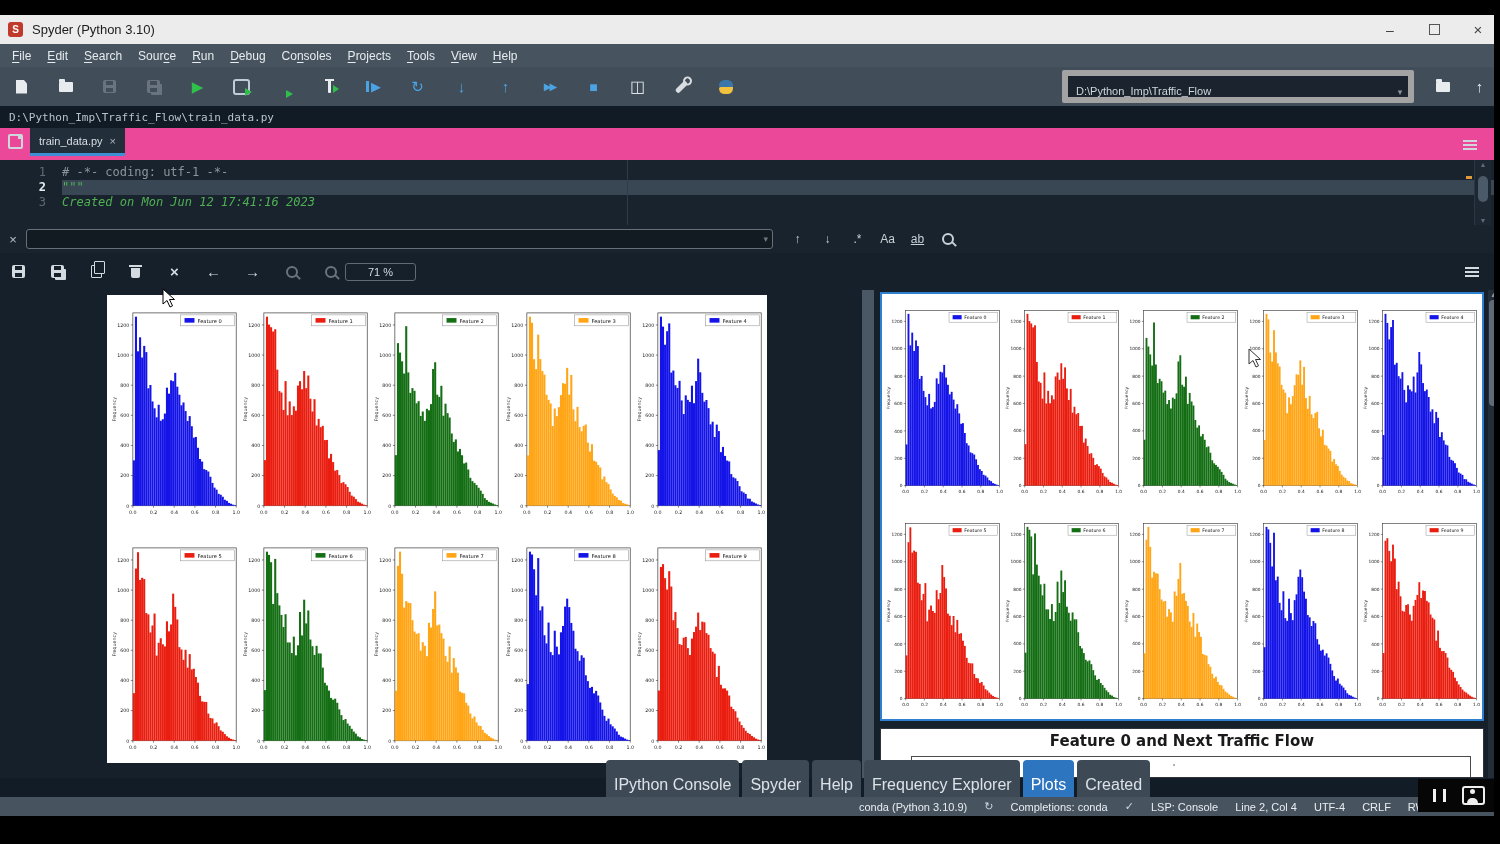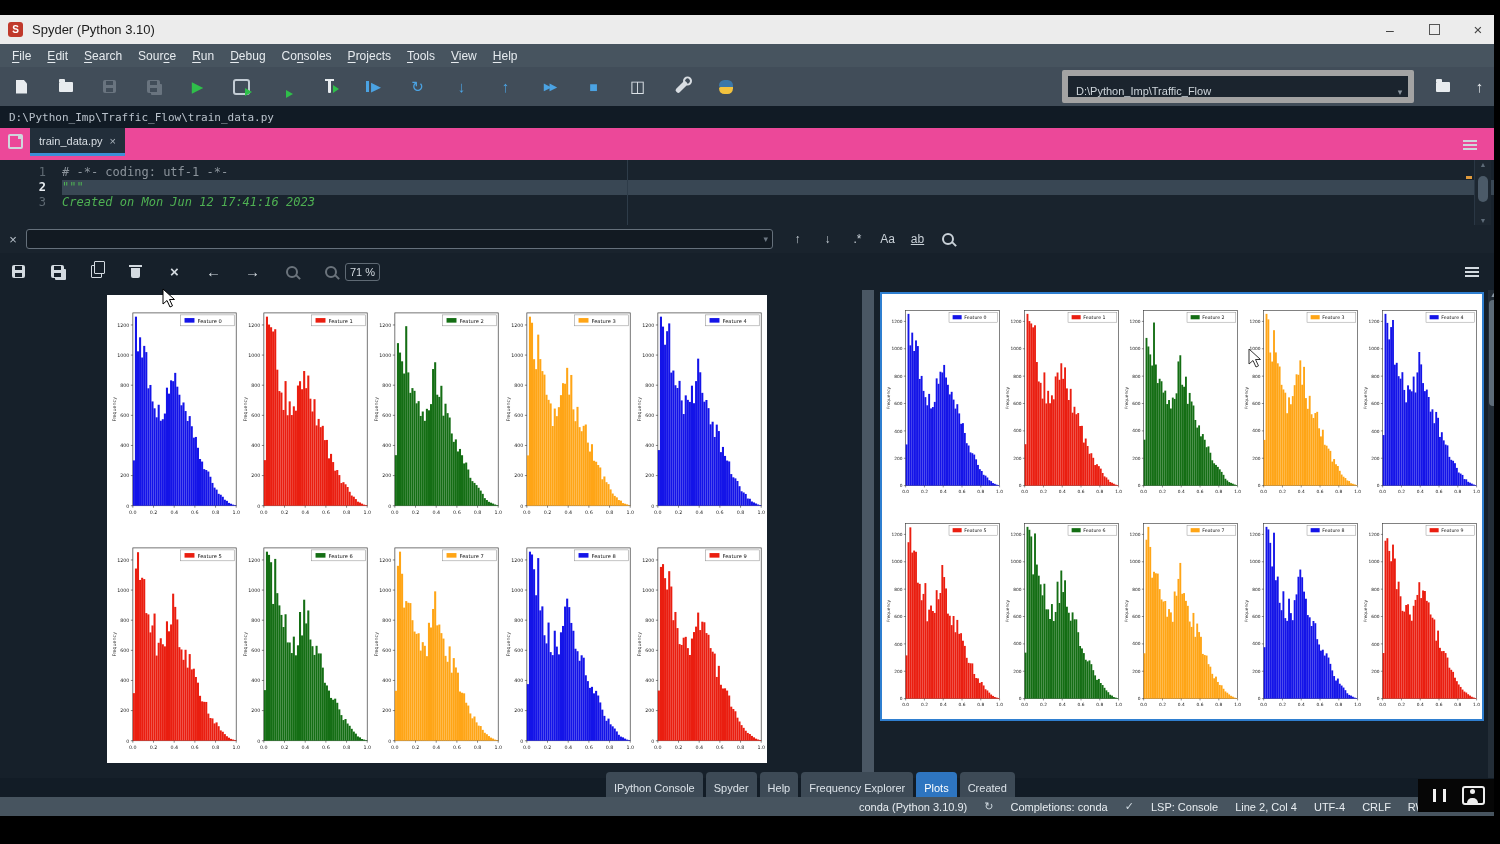--- a/index.html
+++ b/index.html
@@ -86,21 +86,21 @@
   .findbar{left:0;top:225px;width:1500px;height:28px;background:#19232d;display:flex;align-items:center;}
   .find-close{width:26px;text-align:center;color:#b9c2cb;font-size:13px;}
   .find-input{width:745px;height:18px;background:#121a22;border:1px solid #65707b;border-radius:3px;display:flex;align-items:center;}
   .find-input .caret{margin-left:auto;color:#6d7883;font-size:9px;padding-right:4px;}
   .find-icons{display:flex;align-items:center;gap:13px;padding-left:16px;color:#c9d1d8;font-size:12px;}
   .find-icons .g{font-size:12px;}
   .u-line{text-decoration:underline;}
   
   .plotsbar{left:0;top:253px;width:1500px;height:37px;background:#16202a;display:flex;align-items:center;--bg:#16202a;color:#d3dae0;}
   .pb-icons{display:flex;align-items:center;gap:22px;padding-left:10px;}
-  .zoombox{border:1px solid #5f6a74;border-radius:3px;padding:2px 4px;font-size:11px;color:#d3dae0;margin-left:6px;}
+  .zoombox{border:1px solid #5f6a74;border-radius:3px;padding:2px 22px;font-size:11px;color:#d3dae0;margin-left:6px;}
   .pb-menu{margin-left:auto;margin-right:20px;}
   
   .plotsmain{left:0;top:290px;width:1500px;height:488px;background:#16202a;}
   .fig-white{background:#fff;}
   .figgrid{display:grid;grid-template-columns:repeat(5,1fr);grid-template-rows:1fr 1fr;width:100%;height:100%;box-sizing:border-box;padding:2px;}
   .subcell{position:relative;}
   .subcell svg{width:100%;height:100%;display:block;}
   svg text{font-family:"DejaVu Sans",sans-serif;}
   .splitter{left:862px;top:0;width:12px;height:488px;background:#4a5764;}
   .rightpane{left:874px;top:0;width:620px;height:488px;}
@@ -108,21 +108,21 @@
   .card2{left:6px;top:438px;width:604px;height:50px;background:#fff;border:1px solid #30333a;box-sizing:border-box;overflow:hidden;}
   .card2-title{text-align:center;font-size:15px;font-weight:600;color:#1a1a1a;margin-top:3px;font-family:"DejaVu Sans",sans-serif;}
   .card2-axes{position:absolute;left:30px;top:27px;width:558px;height:60px;border:1px solid #4a4a4a;background:#fff;}
   .card2-ytick{position:absolute;left:8px;top:31px;font-size:8px;color:#222;font-family:"DejaVu Sans",sans-serif;}
   .card2-dot{position:absolute;left:292px;top:35px;width:2px;height:2px;background:#999;border-radius:50%;}
   .rp-scroll{left:614px;top:0;width:11px;height:488px;background:#232d37;}
   .rp-up{position:absolute;left:0;top:1px;width:11px;text-align:center;color:#8a97a3;font-size:7px;}
   .rp-thumb{position:absolute;left:1px;top:10px;width:9px;height:106px;background:#5d6b78;border-radius:4px;}
   
   .tabsbottom{left:0;top:778px;width:1500px;height:19px;background:#121c26;display:flex;align-items:flex-end;padding-left:606px;box-sizing:border-box;gap:3px;}
-  .btab{background:#3d4a56;color:#dbe2e8;font-size:11px;padding:10px 8px 3px;border-radius:4px 4px 0 0;white-space:nowrap;}
+  .btab{background:#3d4a56;color:#dbe2e8;font-size:16px;padding:16px 8px 3px;border-radius:4px 4px 0 0;white-space:nowrap;}
   .btab.active{background:#2e75c0;color:#fff;}
   .statusbar{left:0;top:797px;width:1500px;height:19px;background:#47545f;display:flex;align-items:center;justify-content:flex-end;padding-right:74px;box-sizing:border-box;gap:17px;font-size:11px;color:#e8edf1;}
   .st-ic{font-size:11px;color:#cfd8df;}
   .recbox{left:1418px;top:779px;width:82px;height:33px;background:#060606;display:flex;align-items:center;justify-content:center;gap:16px;z-index:30;}
   .i-pause{width:7px;height:13px;border-left:3px solid #f2f2f2;border-right:3px solid #f2f2f2;}
   .i-person{width:19px;height:15px;border:2px solid #eee;border-radius:3px;position:relative;}
   .i-person::before{content:"";position:absolute;left:6px;top:1px;width:5px;height:5px;background:#eee;border-radius:50%;}
   .i-person::after{content:"";position:absolute;left:3px;bottom:0;width:11px;height:5px;background:#eee;border-radius:5px 5px 0 0;}
   .edge-right{left:1494px;top:0;width:6px;height:844px;background:#000;z-index:40;}
   .cursor-svg{z-index:50;pointer-events:none;}
@@ -2039,20 +2039,26 @@
               <line x1="128" y1="210" x2="128" y2="212" stroke="#333" stroke-width="0.6"></line>
               <text x="128" y="218.5" text-anchor="middle" font-size="4.8" fill="#222">1.0</text>
               <text x="0" y="0" font-size="4.8" fill="#333" text-anchor="middle" transform="translate(7,113) rotate(-90)">Frequency</text>
               <rect x="72" y="18" width="54" height="11" fill="#fff" stroke="#888" stroke-width="0.5"></rect>
               <rect x="76" y="21.2" width="10" height="4.6" fill="#ea1e10"></rect>
               <text x="89" y="25.8" font-size="5.2" fill="#111">Feature 9</text>
             </svg>
           </div>
         </div>
     </div>
+    <div class="abs card2">
+      <div class="card2-title">Feature 0 and Next Traffic Flow</div>
+      <div class="card2-axes"></div>
+      <div class="card2-ytick">1.0</div>
+      <div class="card2-dot"></div>
+    </div>
     <div class="abs rp-scroll">
       <span class="rp-up">▲</span>
       <span class="rp-thumb"></span>
     </div>
   </div>
 </div>
 
 <div class="abs tabsbottom" id="tabsbottom">
     <div class="btab">IPython Console</div>
     <div class="btab">Spyder</div>

